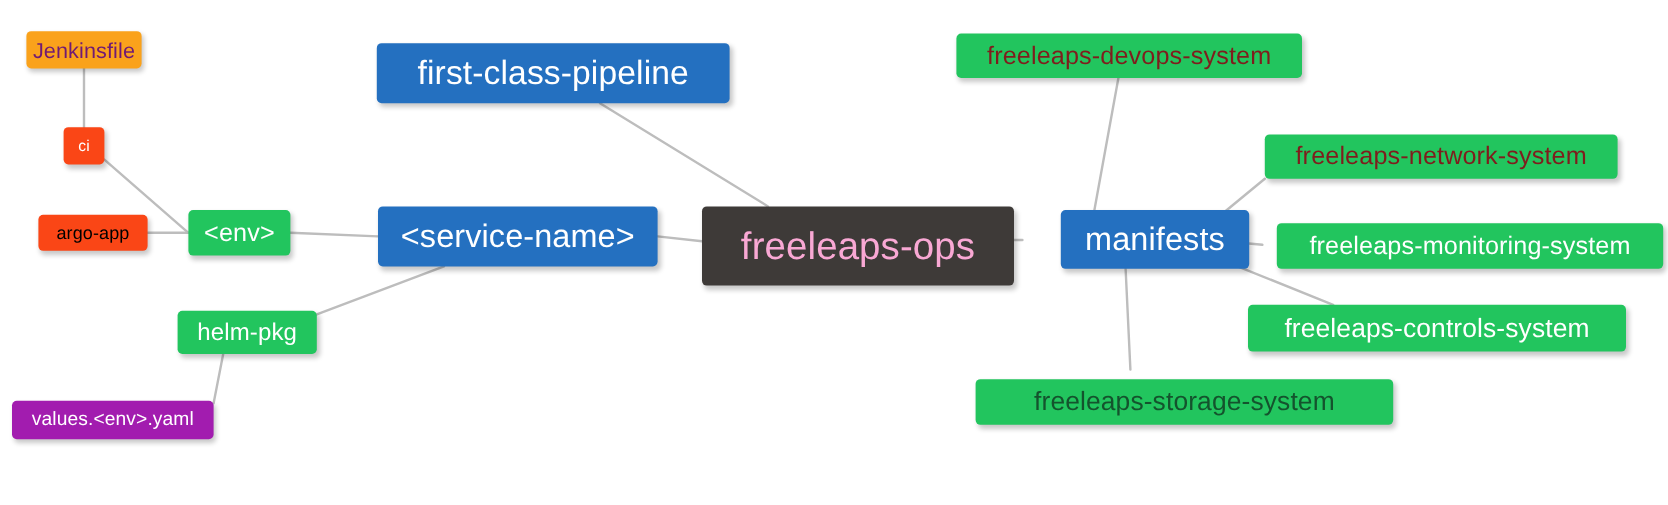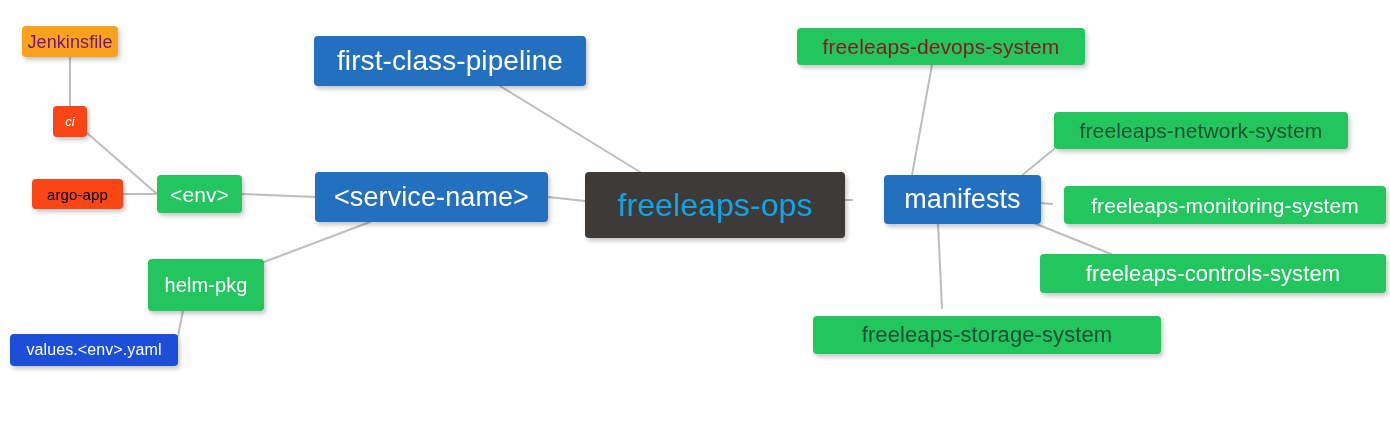--- a/index.html
+++ b/index.html
@@ -64,56 +64,56 @@
       <line x1="912" y1="175" x2="932" y2="65" stroke="#bdbdbd" stroke-width="2" stroke-linecap="round"></line>
       <line x1="1009" y1="186" x2="1054" y2="149" stroke="#bdbdbd" stroke-width="2" stroke-linecap="round"></line>
       <line x1="1009" y1="200" x2="1052" y2="204" stroke="#bdbdbd" stroke-width="2" stroke-linecap="round"></line>
       <line x1="1009" y1="213" x2="1111" y2="254" stroke="#bdbdbd" stroke-width="2" stroke-linecap="round"></line>
       <line x1="938" y1="224" x2="942" y2="308" stroke="#bdbdbd" stroke-width="2" stroke-linecap="round"></line>
     </svg>
   <div id="node-layer">
       <div class="node" style="left: 22px; top: 26px; width: 96px; height: 31px; background: rgb(250, 162, 27); font-size: 18px; color: #701a75;">
         <span class="node-label">Jenkinsfile</span>
       </div>
-      <div class="node" style="left: 53px; top: 106px; width: 34px; height: 31px; background: rgb(250, 70, 22); font-size: 13px; color: rgb(255, 255, 255); font-style: italic;">
+      <div class="node" style="left: 53px; top: 106px; width: 34px; height: 31px; background: rgb(250, 70, 22); font-size: 13px; color: rgb(255, 255, 255);">
         <span class="node-label">ci</span>
       </div>
       <div class="node" style="left: 32px; top: 179px; width: 91px; height: 30px; background: rgb(250, 70, 22); font-size: 15px; color: #000000;">
         <span class="node-label">argo-app</span>
       </div>
       <div class="node" style="left: 157px; top: 175px; width: 85px; height: 38px; background: rgb(34, 197, 94); font-size: 21px; color: rgb(255, 255, 255);">
         <span class="node-label">&lt;env&gt;</span>
       </div>
-      <div class="node" style="left: 148px; top: 259px; width: 116px; height: 52px; background: rgb(34, 197, 94); font-size: 20px; color: rgb(255, 255, 255);">
+      <div class="node" style="left: 148px; top: 259px; width: 116px; height: 36px; background: rgb(34, 197, 94); font-size: 20px; color: rgb(255, 255, 255);">
         <span class="node-label">helm-pkg</span>
       </div>
-      <div class="node" style="left: 10px; top: 334px; width: 168px; height: 32px; background: #1d4ed8; font-size: 16px; color: rgb(255, 255, 255);">
+      <div class="node" style="left: 10px; top: 334px; width: 168px; height: 32px; background: #a21caf; font-size: 16px; color: rgb(255, 255, 255);">
         <span class="node-label">values.&lt;env&gt;.yaml</span>
       </div>
-      <div class="node" style="left: 314px; top: 36px; width: 272px; height: 50px; background: rgb(36, 112, 192); font-size: 28px; color: rgb(255, 255, 255);">
+      <div class="node" style="left: 314px; top: 36px; width: 294px; height: 50px; background: rgb(36, 112, 192); font-size: 28px; color: rgb(255, 255, 255);">
         <span class="node-label">first-class-pipeline</span>
       </div>
       <div class="node" style="left: 315px; top: 172px; width: 233px; height: 50px; background: rgb(36, 112, 192); font-size: 27px; color: rgb(255, 255, 255); text-align: center;">
         <span class="node-label">&lt;service-name&gt;</span>
       </div>
-      <div class="node" style="left: 585px; top: 172px; width: 260px; height: 66px; background: rgb(62, 58, 56); font-size: 32px; color: #0ea5e9;">
+      <div class="node" style="left: 585px; top: 172px; width: 260px; height: 66px; background: rgb(62, 58, 56); font-size: 32px; color: #f9a8d4;">
         <span class="node-label">freeleaps-ops</span>
       </div>
       <div class="node" style="left: 884px; top: 175px; width: 157px; height: 49px; background: rgb(36, 112, 192); font-size: 27px; color: rgb(255, 255, 255);">
         <span class="node-label">manifests</span>
       </div>
       <div class="node" style="left: 797px; top: 28px; width: 288px; height: 37px; background: rgb(34, 197, 94); font-size: 21px; color: #7f1d1d;">
         <span class="node-label">freeleaps-devops-system</span>
       </div>
-      <div class="node" style="left: 1054px; top: 112px; width: 294px; height: 37px; background: rgb(34, 197, 94); font-size: 21px; color: #14532d;">
+      <div class="node" style="left: 1054px; top: 112px; width: 294px; height: 37px; background: rgb(34, 197, 94); font-size: 21px; color: #7f1d1d;">
         <span class="node-label">freeleaps-network-system</span>
       </div>
       <div class="node" style="left: 1052px; top: 186px; width: 322px; height: 38px; background: rgb(34, 197, 94); font-size: 21px; color: rgb(255, 255, 255); margin-left: 12px;">
         <span class="node-label">freeleaps-monitoring-system</span>
       </div>
-      <div class="node" style="left: 1040px; top: 254px; width: 346px; height: 39px; background: rgb(34, 197, 94); font-size: 22px; color: rgb(255, 255, 255);">
+      <div class="node" style="left: 1040px; top: 254px; width: 315px; height: 39px; background: rgb(34, 197, 94); font-size: 22px; color: rgb(255, 255, 255);">
         <span class="node-label">freeleaps-controls-system</span>
       </div>
       <div class="node" style="left: 813px; top: 316px; width: 348px; height: 38px; background: rgb(34, 197, 94); font-size: 22px; color: #14532d;">
         <span class="node-label">freeleaps-storage-system</span>
       </div>
     </div>
 </div>
 
 </body></html>

